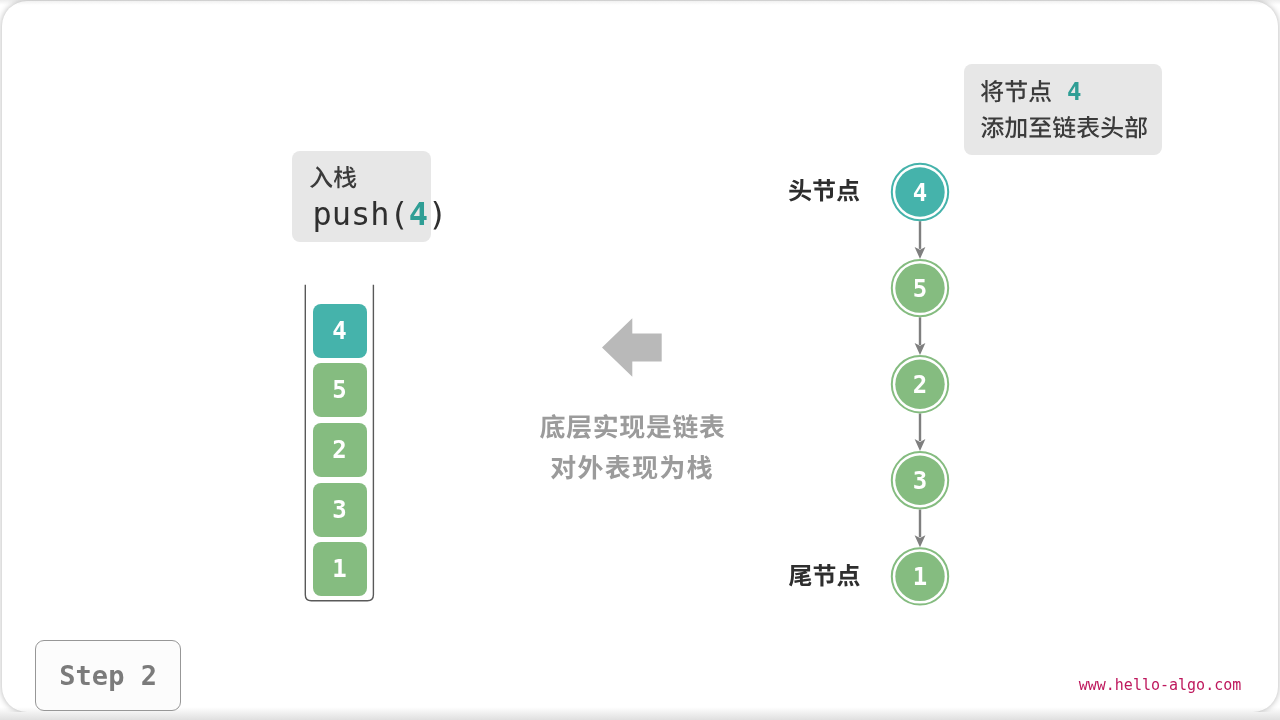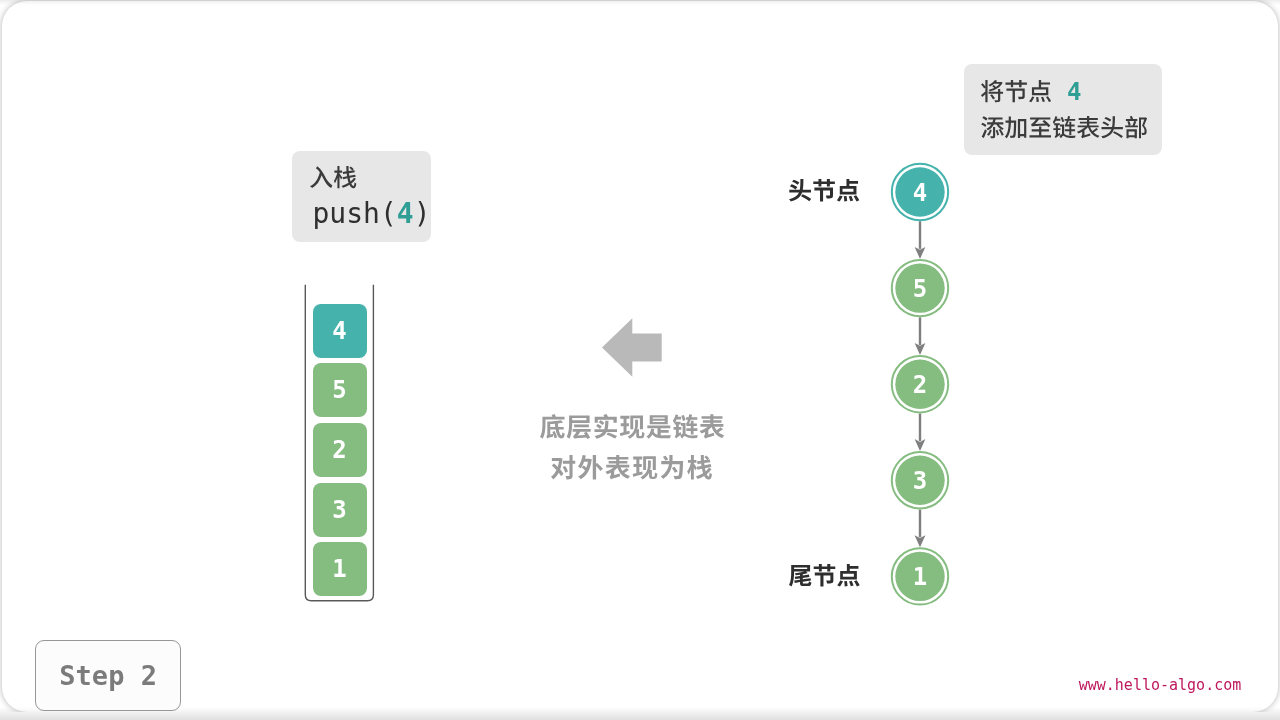--- a/index.html
+++ b/index.html
@@ -8,21 +8,21 @@
   .cardclip { position:absolute; left:0; top:0; width:1280px; height:711.5px; overflow:hidden; }
   .card { position:absolute; left:1.5px; top:1px; width:1276px; height:710.5px;
           background:#ffffff; border-radius:25px;
           box-shadow:0 0 6px rgba(0,0,0,0.30); }
   .bottom-shade { position:absolute; left:0; top:707px; width:1280px; height:13px;
           background:linear-gradient(to bottom, rgba(80,80,80,0) 0%, rgba(80,80,80,0.18) 100%); }
   .top-shade { position:absolute; left:0; top:0; width:1280px; height:5px;
           background:linear-gradient(to bottom, rgba(80,80,80,0.10) 0%, rgba(80,80,80,0) 100%); }
   .gbox { position:absolute; background:#e7e7e7; border-radius:8px; }
   .mono { font-family:"DejaVu Sans Mono", monospace; }
-  .codeline { position:absolute; left:312.5px; top:201.5px; font-size:28px; line-height:24px;
+  .codeline { position:absolute; left:312.5px; top:201.5px; font-size:32px; line-height:24px;
                color:#2f2f2f; letter-spacing:0; white-space:pre; }
   .codeline .arg { color:#2f9e95; font-weight:bold; }
   .note-arg { position:absolute; left:1067px; top:80px; font-size:24px; line-height:24px;
                font-weight:bold; color:#2f9e95; }
   .sbox { position:absolute; border-radius:8px; }
   .sval { position:absolute; left:0; right:0; top:50%; transform:translateY(-50%);
            text-align:center; color:#ffffff; font-weight:bold; font-size:24px; line-height:24px;
            font-family:"DejaVu Sans Mono", monospace; }
   .nodetxt { fill:#ffffff; font-weight:bold; font-size:24px;
               font-family:"DejaVu Sans Mono", monospace; }

